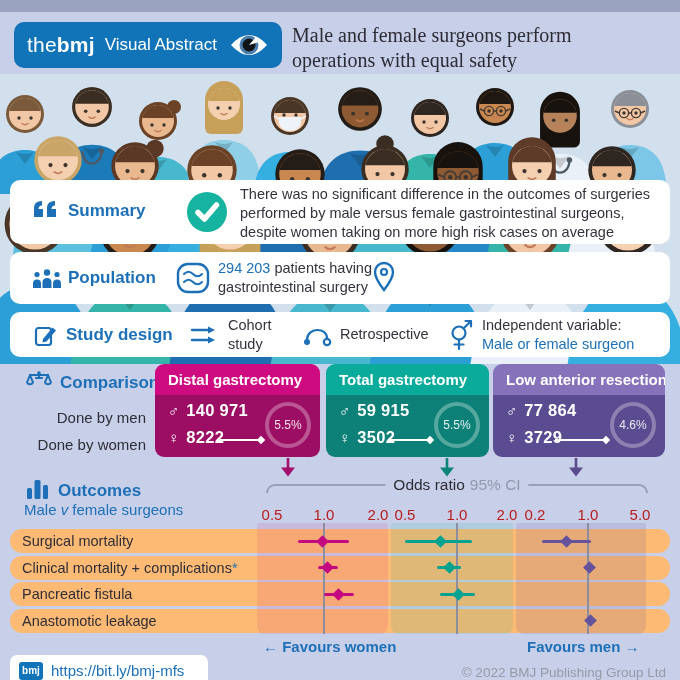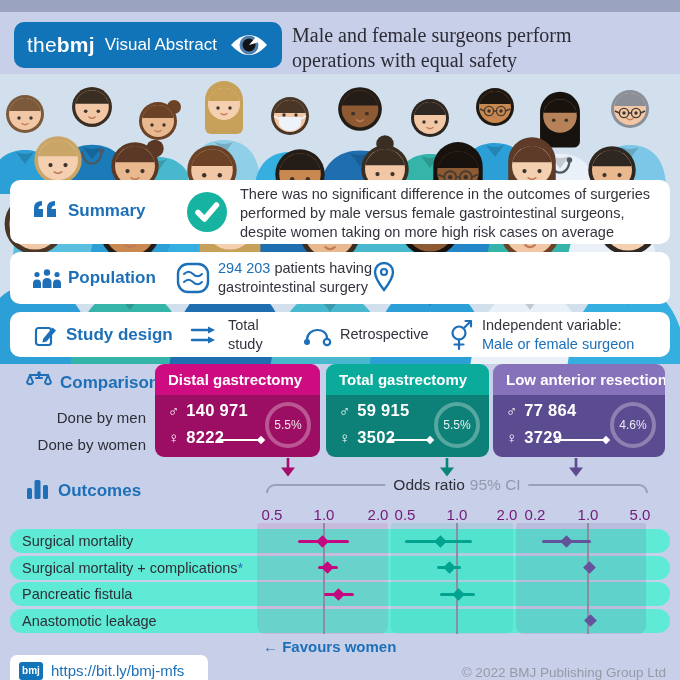--- a/index.html
+++ b/index.html
@@ -53,22 +53,22 @@
   .conn-diamond { position:absolute; width:6px; height:6px; background:#fff; transform:rotate(45deg); top:42px; }
 
   
   .outcomes-sub { position:absolute; left:24px; top:489px; font-size:15px; color:#1d70b7; white-space:nowrap; }
   .bracket { position:absolute; left:266px; top:472px; width:382px; height:9px;
     border-top:2px solid #99a1b6; border-left:2px solid #99a1b6; border-right:2px solid #99a1b6;
     border-radius:9px 9px 0 0; }
   .axis-title { position:absolute; left:457px; top:464px; transform:translateX(-50%);
     background:#c8cfe8; padding:0 8px; font-size:15.5px; white-space:nowrap; }
   .axis-title .ci { color:#9098ac; margin-left:5px; }
-  .tick { position:absolute; top:494px; transform:translateX(-50%); font-size:15px; color:#701a75; }
-  .plot-row { position:absolute; left:10px; width:660px; height:24px; background:#5eead4; border-radius:12px;
+  .tick { position:absolute; top:494px; transform:translateX(-50%); font-size:15px; color:#b91c1c; }
+  .plot-row { position:absolute; left:10px; width:660px; height:24px; background:#fdba74; border-radius:12px;
     font-size:14.5px; line-height:24px; padding-left:12px; color:#2e2e38; z-index:1; white-space:nowrap; }
   .band { position:absolute; top:511px; height:111px; border-radius:3px 3px 8px 8px; z-index:2; }
   .gridline { position:absolute; top:511px; height:111px; width:1.5px; background:#8d8da0; z-index:3; }
   .ci-line { position:absolute; height:3px; border-radius:2px; z-index:4; }
   .or-diamond { position:absolute; width:9px; height:9px; transform:rotate(45deg); z-index:5; }
   .down-arrow { position:absolute; top:446px; }
 
   .favours { position:absolute; top:626px; font-size:15px; font-weight:700; color:#1d70b7; white-space:nowrap; }
 
   
@@ -422,21 +422,21 @@
     <div class="card-label" style="left:56px;top:13px;">Study design</div>
     <svg class="icon" style="left:180px;top:13px;" width="28" height="20" viewBox="0 0 28 20">
       <g stroke="#1d70b7" stroke-width="2.4" fill="#1d70b7" stroke-linecap="round">
         <path d="M2,5 H19" fill="none"></path>
           <path d="M18,1.5 L25,5 L18,8.5 Z" stroke="none"></path>
         <path d="M2,15 H19" fill="none"></path>
           <path d="M18,11.5 L25,15 L18,18.5 Z" stroke="none"></path>
       </g>
     </svg>
     <div class="body-text abs" style="left:218px;top:4px;">
-      <div>Total</div>
+      <div>Cohort</div>
       <div>study</div>
     </div>
     <svg class="icon" style="left:292px;top:11px;" width="30" height="24" viewBox="0 0 30 24">
       <circle cx="5" cy="19" r="3" fill="#1d70b7"></circle>
       <path d="M5,17 C5,4 25,4 25,15" fill="none" stroke="#1d70b7" stroke-width="2.2"></path>
       <circle cx="25" cy="19" r="3.2" fill="none" stroke="#1d70b7" stroke-width="2.2"></circle>
     </svg>
     <div class="body-text abs" style="left:330px;top:13px;">Retrospective</div>
     <svg class="icon" style="left:438px;top:6px;" width="28" height="34" viewBox="0 0 28 34">
       <g stroke="#1d70b7" stroke-width="2.2" fill="none" stroke-linecap="round">
@@ -514,29 +514,30 @@
     </div>
 
   <svg class="icon" style="left:26px;top:467px;" width="24" height="20" viewBox="0 0 24 20">
     <g fill="#1d70b7">
       <rect x="1" y="9" width="5" height="11" rx="1.5"></rect>
       <rect x="8.5" y="1" width="6" height="19" rx="1.5"></rect>
       <rect x="17" y="6" width="5" height="14" rx="1.5"></rect>
     </g>
   </svg>
   <div class="card-label" style="left:58px;top:469px;">Outcomes</div>
+  <div class="outcomes-sub"><span>Male </span><i>v</i><span> female surgeons</span></div>
 
   <div class="bracket"></div>
   <div class="axis-title">
     <span>Odds ratio</span><span class="ci">95% CI</span>
   </div>
 
   <div id="forest-plot">
       <div class="plot-row" style="top: 517px;"><span>Surgical mortality</span></div>
-      <div class="plot-row" style="top: 543.5px;"><span>Surgical mortality + complications</span><span class="blue">*</span></div>
+      <div class="plot-row" style="top: 543.5px;"><span>Clinical mortality + complications</span><span class="blue">*</span></div>
       <div class="plot-row" style="top: 570px;"><span>Pancreatic fistula</span></div>
       <div class="plot-row" style="top: 596.5px;"><span>Anastomotic leakage</span></div>
       <div class="band" style="left: 257px; width: 131px; background: rgba(206, 10, 128, 0.1);"></div>
       <div class="gridline" style="left: 323.25px;"></div>
       <span class="tick" style="left: 272px;">0.5</span>
       <span class="tick" style="left: 324px;">1.0</span>
       <span class="tick" style="left: 378px;">2.0</span>
       <div class="ci-line" style="left: 297.728px; width: 51.3437px; top: 527.5px; background: rgb(196, 9, 128);"></div>
       <div class="or-diamond" style="left: 318.171px; top: 524.5px; background: rgb(196, 9, 128);"></div>
       <div class="ci-line" style="left: 317.789px; width: 20.5122px; top: 554px; background: rgb(196, 9, 128);"></div>
@@ -561,20 +562,21 @@
       <span class="tick" style="left: 640px;">5.0</span>
       <div class="ci-line" style="left: 542.279px; width: 49.2078px; top: 527.5px; background: rgb(100, 83, 155);"></div>
       <div class="or-diamond" style="left: 562.29px; top: 524.5px; background: rgb(100, 83, 155);"></div>
       <div class="ci-line" style="left: 584.424px; width: 10.0934px; top: 554px; background: rgb(100, 83, 155);"></div>
       <div class="or-diamond" style="left: 584.901px; top: 551px; background: rgb(100, 83, 155);"></div>
       <div class="ci-line" style="left: 585.133px; width: 10.9256px; top: 607px; background: rgb(100, 83, 155);"></div>
       <div class="or-diamond" style="left: 586.109px; top: 604px; background: rgb(100, 83, 155);"></div>
     </div>
 
   <div class="favours" style="left:263px;">← Favours women</div>
+  <div class="favours" style="left:527px;">Favours men →</div>
 
   <div class="url-pill">
     <div class="bmj-badge">bmj</div>
     <span class="url-text">https://bit.ly/bmj-mfs</span>
   </div>
   <div class="copyright">© 2022 BMJ Publishing Group Ltd</div>
 
 <svg width="16" height="19" viewBox="0 0 16 19" class="down-arrow" style="left: 280px;">
       <rect x="6.7" y="0" width="2.6" height="10" fill="#a50d6a"></rect>
                    <path d="M1,9.5 H15 L8,18.5 Z" fill="#a50d6a"></path>

